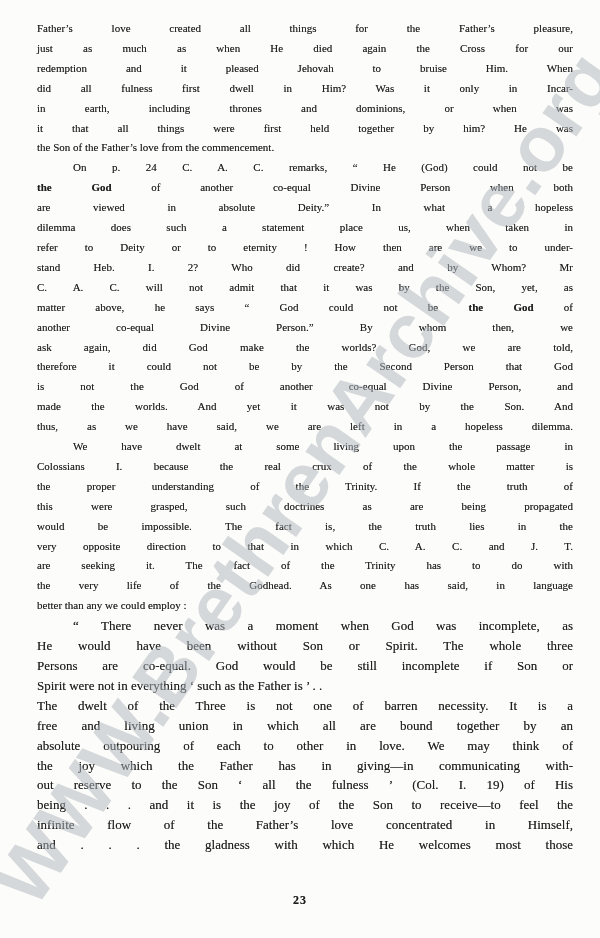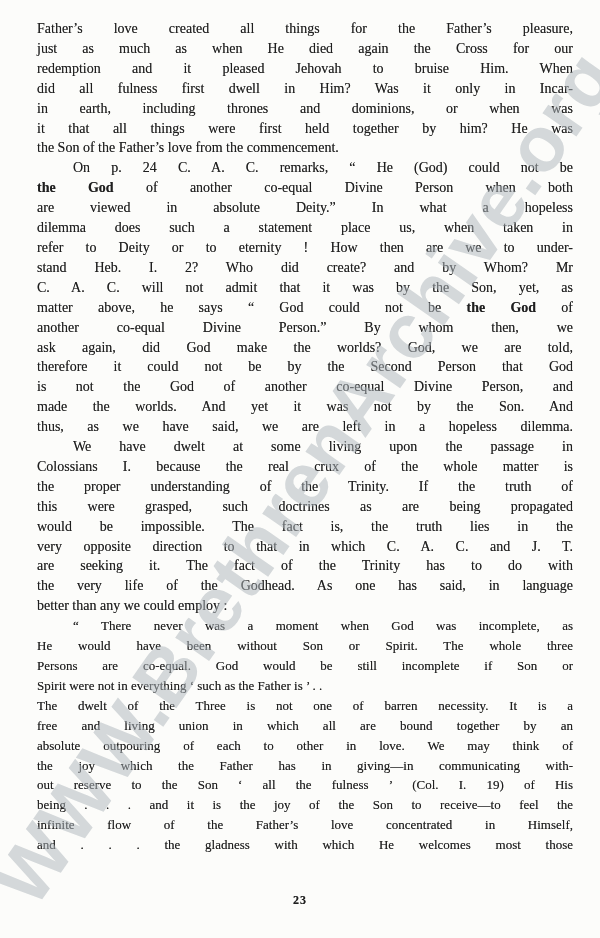--- a/index.html
+++ b/index.html
@@ -12,21 +12,21 @@
     color: #1f1f1f;
   }
   .page { position: absolute; inset: 0; }
   .text-block { position: absolute; left: 37px; top: 19px; width: 536px; }
   .para .line {
     text-align: justify;
     text-align-last: justify;
     line-height: 19.9px;
     text-shadow: 0 0 0.4px rgba(20,20,20,0.55);
   }
-  .para.main  { font-size: 14px; }
+  .para.main  { font-size: 11px; }
   .para.quote { font-size: 13px; }
   .line.indent { text-indent: 36px; }
   .line.last { text-align-last: left; }
   .b { font-weight: bold; }
   .page-number {
     position: absolute; left: 0; right: 0; top: 893px;
     text-align: center;
     font-weight: bold;
     font-size: 12px;
     letter-spacing: 1px;

